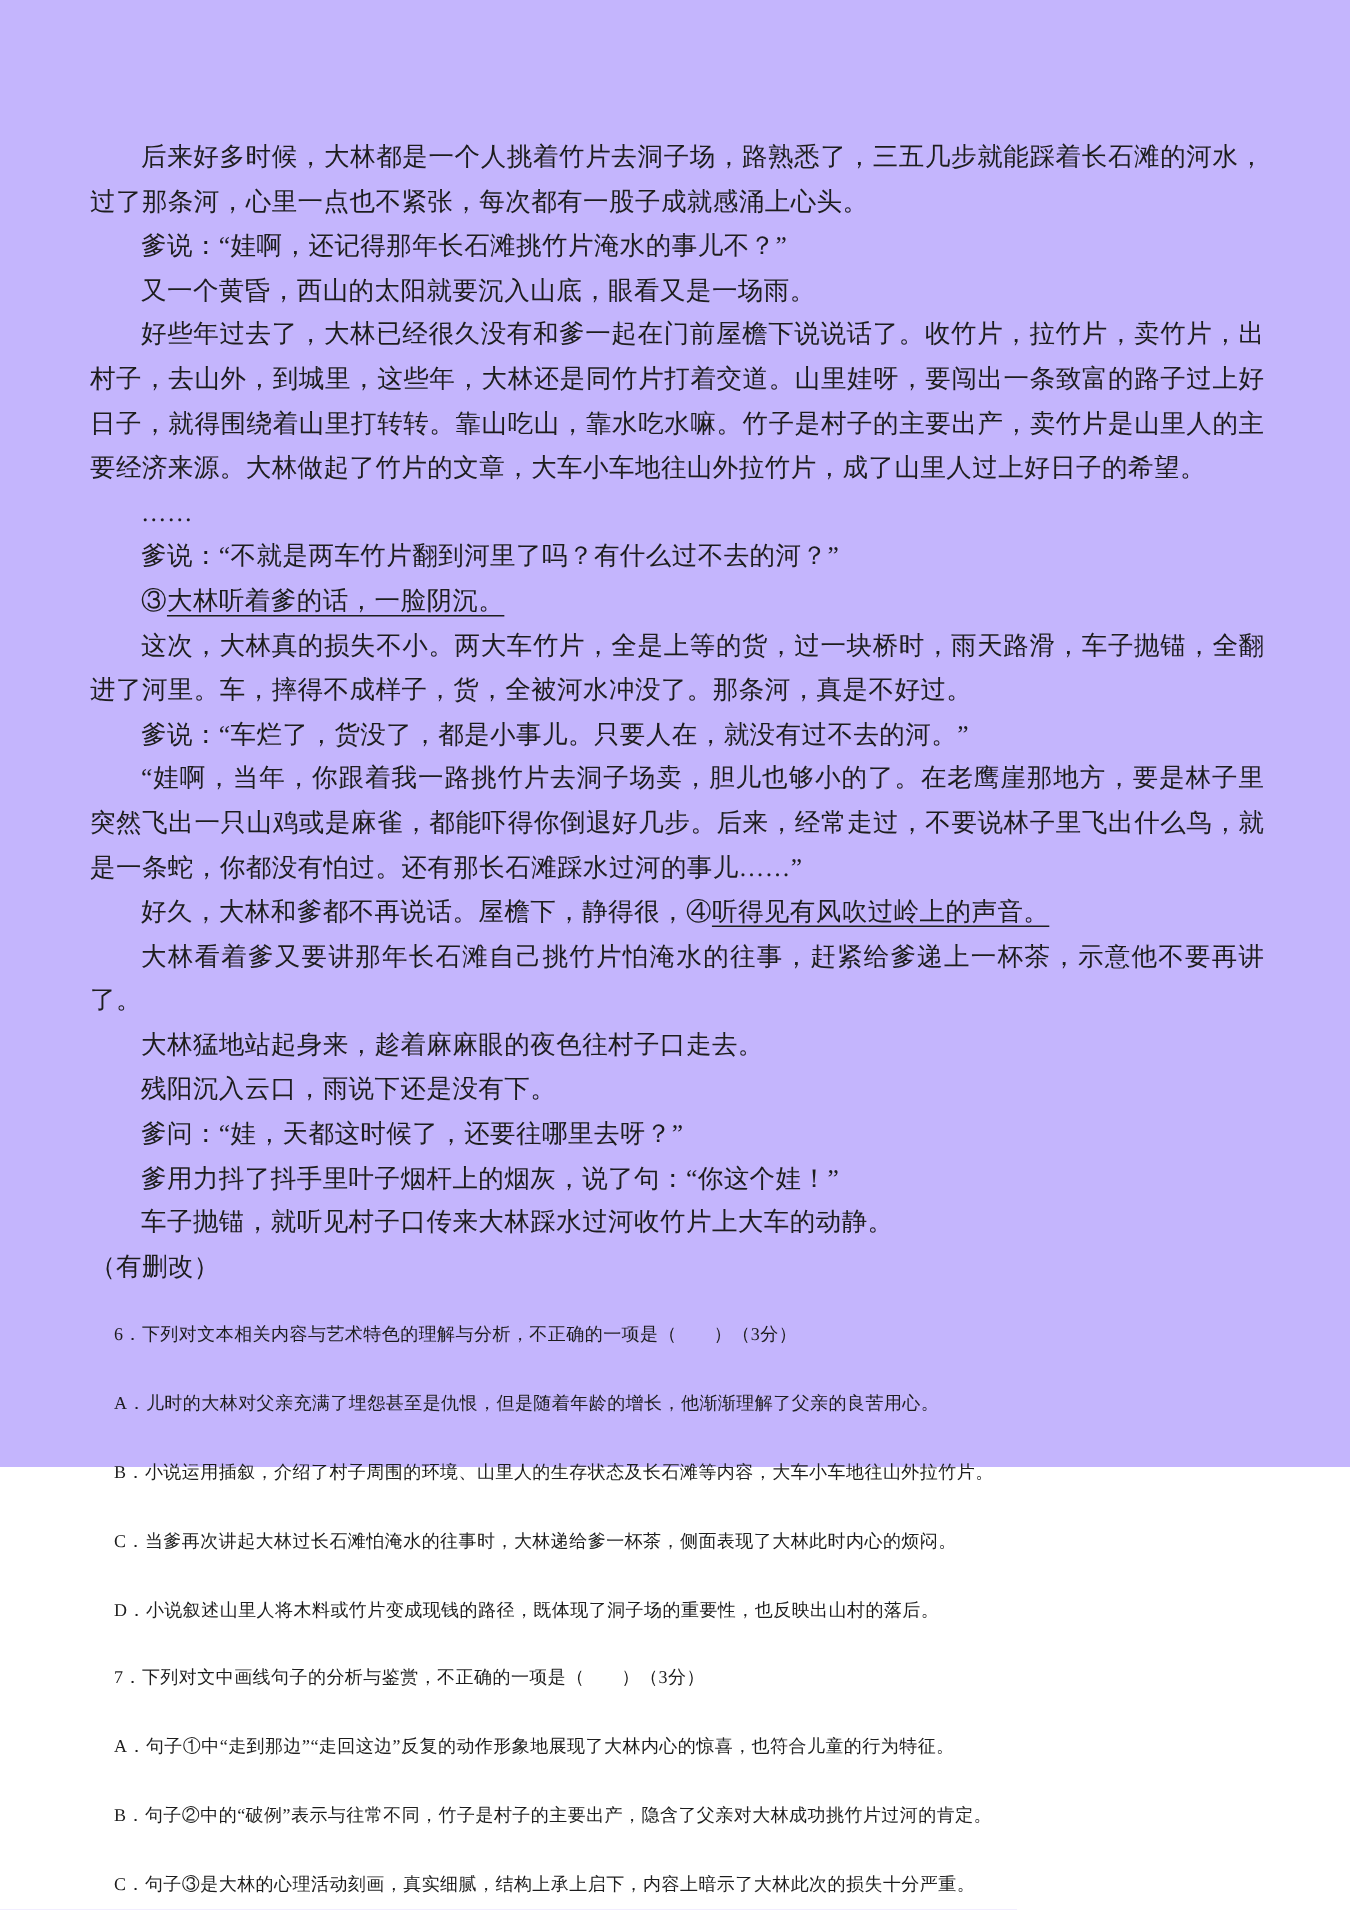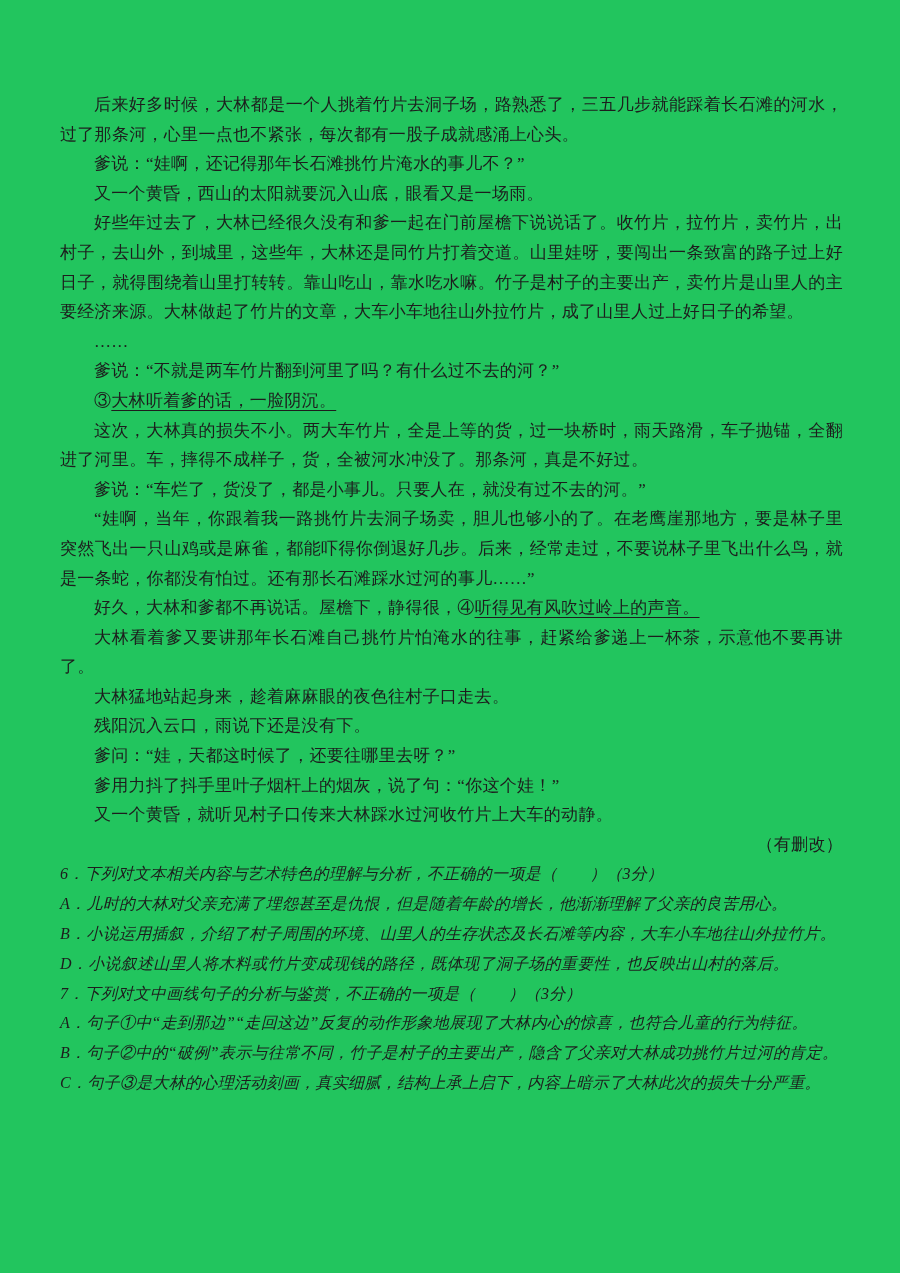--- a/index.html
+++ b/index.html
@@ -10,54 +10,53 @@
   body {
     width: 900px;
     height: 1273px;
     font-family: "Liberation Serif", "DejaVu Serif", serif;
     color: #1d1d1d;
     overflow: hidden;
   }
   .page {
     box-sizing: border-box;
     width: 900px;
-    height: 1273px;
+    height: 978px;
     padding: 90px 57px 20px 60px;
-    background: #22c55e;
+    background: #c4b5fd;
   }
   
   .passage p {
     margin: 0;
     font-size: 17px;
     line-height: 29.6px;
     text-indent: 2em;
     text-align: justify;
     text-justify: inter-character;
     word-break: break-all;
     letter-spacing: 0.3px;
   }
   .passage p.attribution {
     text-indent: 0;
-    text-align: right;
+    text-align: left;
   }
   .u {
     text-decoration: underline;
     text-underline-offset: 4px;
     text-decoration-thickness: 1.3px;
   }
   
   .questions .q-line {
-    margin: 0;
-    font-size: 16px;
+    margin: 16px;
+    font-size: 12px;
     line-height: 29.8px;
     text-align: justify;
     text-justify: inter-character;
     word-break: break-all;
     letter-spacing: 0.3px;
-    font-style: italic;
   }
 </style>
 </head>
 <body>
 
 <div class="page">
   <div class="passage">
       <p><span>后来好多时候，大林都是一个人挑着竹片去洞子场，路熟悉了，三五几步就能踩着长石滩的河水，过了那条河，心里一点也不紧张，每次都有一股子成就感涌上心头。</span></p>
       <p><span>爹说：“娃啊，还记得那年长石滩挑竹片淹水的事儿不？”</span></p>
       <p><span>又一个黄昏，西山的太阳就要沉入山底，眼看又是一场雨。</span></p>
@@ -67,28 +66,29 @@
       <p><span>③</span><span class="u">大林听着爹的话，一脸阴沉。</span></p>
       <p><span>这次，大林真的损失不小。两大车竹片，全是上等的货，过一块桥时，雨天路滑，车子抛锚，全翻进了河里。车，摔得不成样子，货，全被河水冲没了。那条河，真是不好过。</span></p>
       <p><span>爹说：“车烂了，货没了，都是小事儿。只要人在，就没有过不去的河。”</span></p>
       <p><span>“娃啊，当年，你跟着我一路挑竹片去洞子场卖，胆儿也够小的了。在老鹰崖那地方，要是林子里突然飞出一只山鸡或是麻雀，都能吓得你倒退好几步。后来，经常走过，不要说林子里飞出什么鸟，就是一条蛇，你都没有怕过。还有那长石滩踩水过河的事儿……”</span></p>
       <p><span>好久，大林和爹都不再说话。屋檐下，静得很，</span><span>④</span><span class="u">听得见有风吹过岭上的声音。</span></p>
       <p><span>大林看着爹又要讲那年长石滩自己挑竹片怕淹水的往事，赶紧给爹递上一杯茶，示意他不要再讲了。</span></p>
       <p><span>大林猛地站起身来，趁着麻麻眼的夜色往村子口走去。</span></p>
       <p><span>残阳沉入云口，雨说下还是没有下。</span></p>
       <p><span>爹问：“娃，天都这时候了，还要往哪里去呀？”</span></p>
       <p><span>爹用力抖了抖手里叶子烟杆上的烟灰，说了句：“你这个娃！”</span></p>
-      <p><span>又一个黄昏，就听见村子口传来大林踩水过河收竹片上大车的动静。</span></p>
+      <p><span>车子抛锚，就听见村子口传来大林踩水过河收竹片上大车的动静。</span></p>
     </div>
   <div class="passage">
     <p class="attribution">（有删改）</p>
   </div>
   <div class="questions">
       <div class="q-line">6．下列对文本相关内容与艺术特色的理解与分析，不正确的一项是（　　）（3分）</div>
       <div class="q-line">A．儿时的大林对父亲充满了埋怨甚至是仇恨，但是随着年龄的增长，他渐渐理解了父亲的良苦用心。</div>
       <div class="q-line">B．小说运用插叙，介绍了村子周围的环境、山里人的生存状态及长石滩等内容，大车小车地往山外拉竹片。</div>
+      <div class="q-line">C．当爹再次讲起大林过长石滩怕淹水的往事时，大林递给爹一杯茶，侧面表现了大林此时内心的烦闷。</div>
       <div class="q-line">D．小说叙述山里人将木料或竹片变成现钱的路径，既体现了洞子场的重要性，也反映出山村的落后。</div>
       <div class="q-line">7．下列对文中画线句子的分析与鉴赏，不正确的一项是（　　）（3分）</div>
       <div class="q-line">A．句子①中“走到那边”“走回这边”反复的动作形象地展现了大林内心的惊喜，也符合儿童的行为特征。</div>
       <div class="q-line">B．句子②中的“破例”表示与往常不同，竹子是村子的主要出产，隐含了父亲对大林成功挑竹片过河的肯定。</div>
       <div class="q-line">C．句子③是大林的心理活动刻画，真实细腻，结构上承上启下，内容上暗示了大林此次的损失十分严重。</div>
     </div>
 </div>
 
 </body></html>

